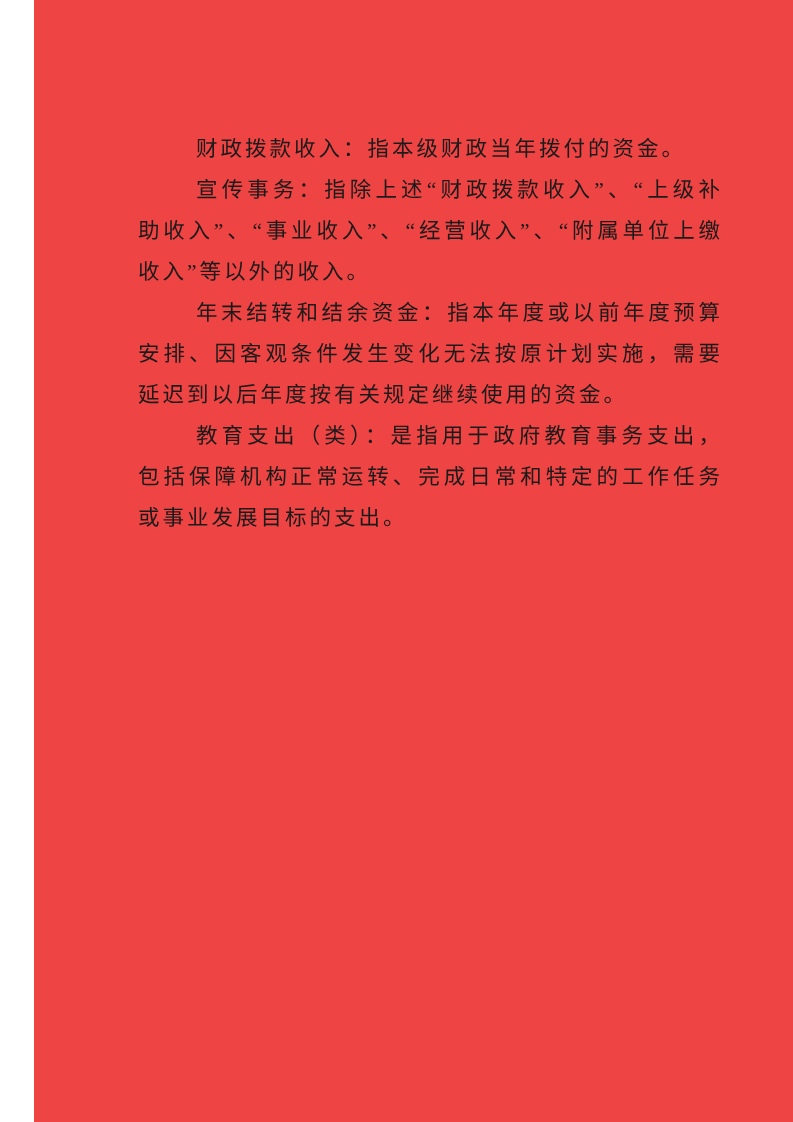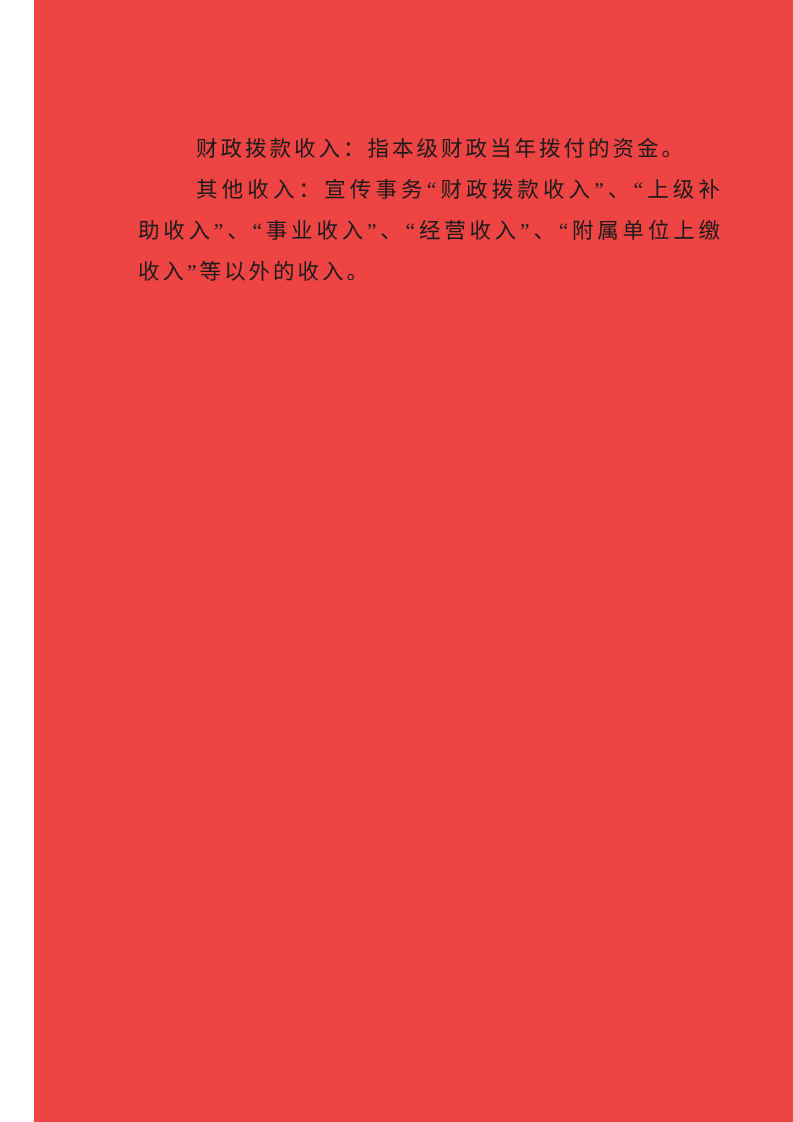--- a/index.html
+++ b/index.html
@@ -32,15 +32,17 @@
     text-indent: 58px;
     letter-spacing: 3px;
   }
 </style>
 </head>
 <body>
 
 <div class="page">
   <div class="content">
     <p>财政拨款收入：指本级财政当年拨付的资金。</p>
-    <p>其他收入：宣传事务“财政拨款收入”、“上级补助收入”、“事业收入”、“经营收入”、“附属单位上缴收入”等以外的收入。</p>
+    <p>宣传事务：指除上述“财政拨款收入”、“上级补助收入”、“事业收入”、“经营收入”、“附属单位上缴收入”等以外的收入。</p>
+    <p>年末结转和结余资金：指本年度或以前年度预算安排、因客观条件发生变化无法按原计划实施，需要延迟到以后年度按有关规定继续使用的资金。</p>
+    <p>教育支出（类）：是指用于政府教育事务支出，包括保障机构正常运转、完成日常和特定的工作任务或事业发展目标的支出。</p>
   </div>
 </div>
 
 </body></html>

